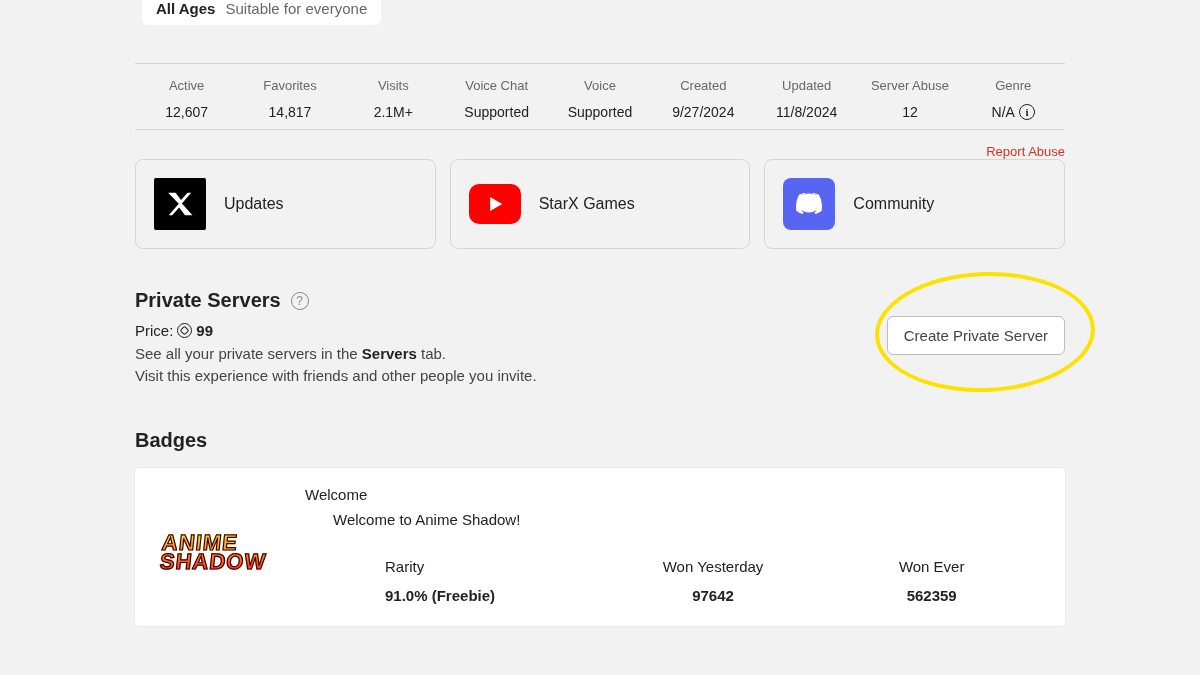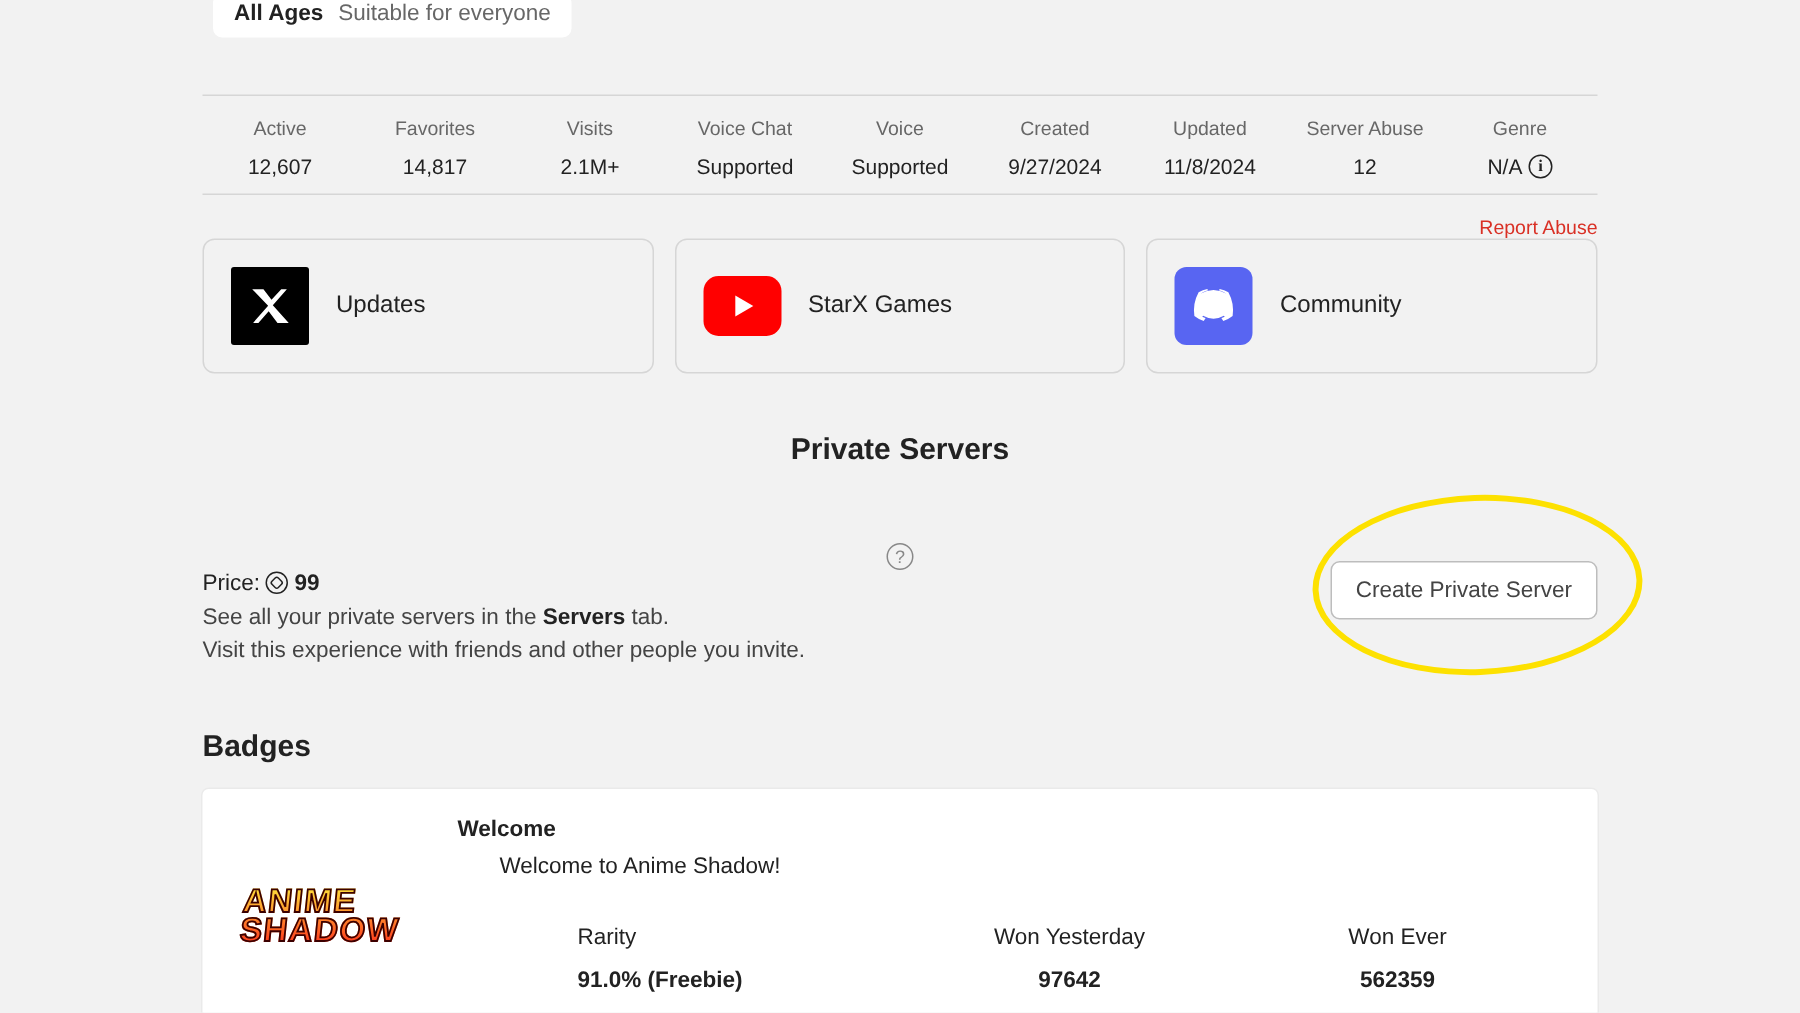--- a/index.html
+++ b/index.html
@@ -72,21 +72,21 @@
     cursor: pointer;
   }
   .social-card .label { font-size: 16px; color: #222; }
   .icon-box { width: 52px; height: 52px; display:flex; align-items:center; justify-content:center; position:relative;}
   .x-icon { background:#000; border-radius:2px; }
   .yt-icon { background:#ff0000; border-radius:10px; width:52px; height:40px; }
   .yt-icon::after{ content:""; position:absolute; left:50%; top:50%; transform:translate(-40%,-50%); border-left:12px solid #fff; border-top:7px solid transparent; border-bottom:7px solid transparent;}
   .dc-icon { background:#5865f2; border-radius:8px; }
 
   
-  .ps-header { display:flex; align-items:center; gap:10px;flex-direction:column; }
+  .ps-header { display:flex; align-items:center; gap:10px; }
   .ps-header h2 { margin-top: 40px; margin-bottom:10px; }
   .help-circle { width:18px;height:18px;border:1.5px solid #888;border-radius:50%;display:inline-flex;align-items:center;justify-content:center;font-size:12px;color:#888;margin-top:30px;}
   .ps-body { position: relative; }
   .ps-price { font-size:15px; display:flex; align-items:center; gap:2px; }
   .robux { display:inline-flex; width:15px;height:15px;border:1.5px solid #222;border-radius:50%;align-items:center;justify-content:center; position:relative; margin:0 2px;}
   .robux::after{content:"";width:5px;height:5px;border:1.5px solid #222;border-radius:2px;transform:rotate(45deg);}
   .ps-desc { font-size:15px; color:#444; line-height:1.45; margin-top:4px;}
   .ps-desc b { color:#222; }
 
   .create-btn {
@@ -105,21 +105,21 @@
   
   .badge-card {
     background:#fff; border-radius:4px; padding:18px 24px 22px; display:flex; gap:36px; align-items:flex-start;
     box-shadow: 0 0 0 1px rgba(0,0,0,0.03);
   }
   .badge-logo { width:110px; height:90px; display:flex; align-items:center; justify-content:center; margin-top:22px;}
   .badge-logo .text { font-family: Impact, "Arial Black", sans-serif; font-weight:900; font-size:22px; line-height:0.85; letter-spacing:1px;
     background: linear-gradient(#ffdc3a, #ff3a1e); -webkit-background-clip:text; background-clip:text; color:transparent;
     -webkit-text-stroke: 1.2px #3b0000; transform: skewX(-6deg); text-align:left;}
   .badge-body { flex:1; }
-  .badge-body .title { font-weight:700; font-size:15px; }
+  .badge-body .title { font-weight:400; font-size:15px; }
   .badge-body .desc { font-size:15px; margin-top:8px;margin-left:28px; }
   .badge-stats { display:flex; margin-top:30px; }
   .badge-stats .col { flex:1; text-align:center; }
   .badge-stats .col.first { text-align:left; padding-left:80px;}
   .badge-stats .lab { font-size:15px; margin-bottom:12px; }
   .badge-stats .val { font-size:15px; font-weight:600; }
 
 </style>
 </head>
 <body>

